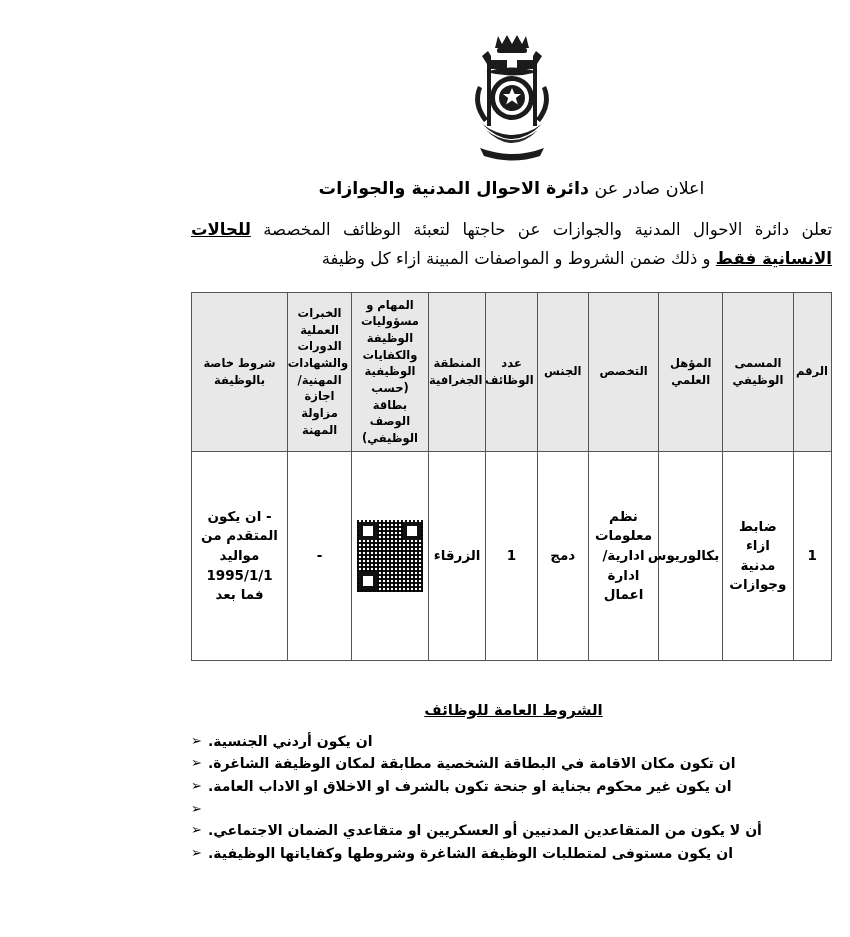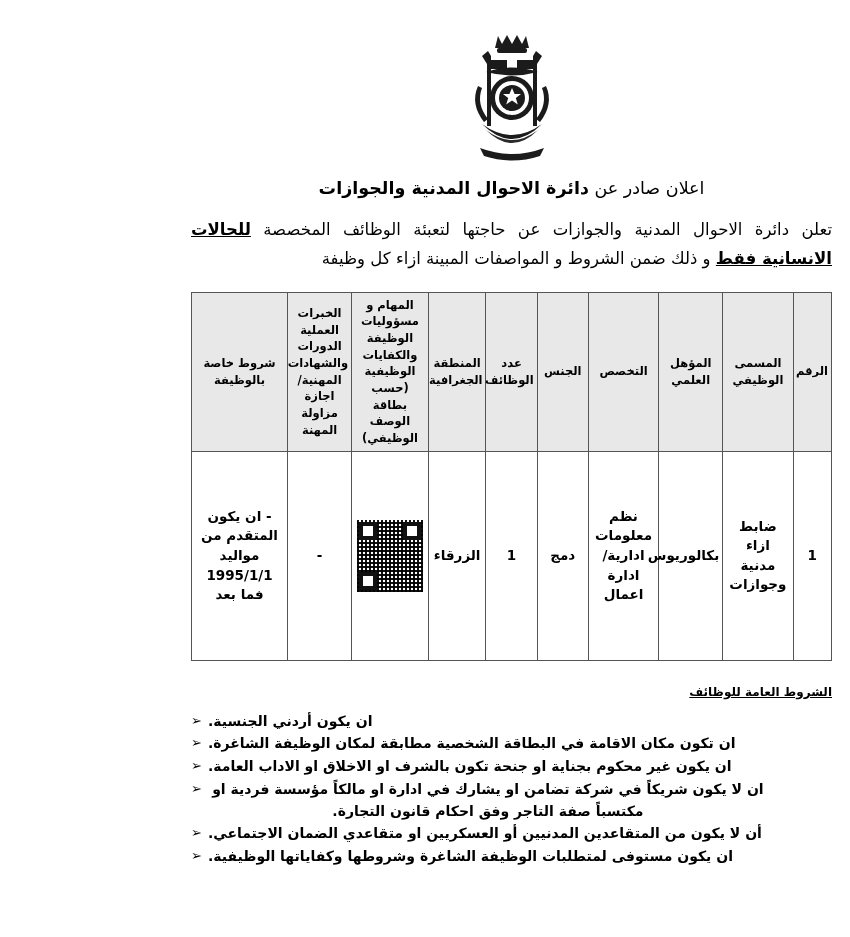--- a/index.html
+++ b/index.html
@@ -123,23 +123,23 @@
     background: #fff;
     border: 4px solid #111;
     box-sizing: border-box;
   }
   .qr-box::before { top: 2px; left: 2px; }
   .qr-box::after  { top: 2px; right: 2px; }
   .qr-box > i     { bottom: 2px; left: 2px; display:block; }
 
   
   .cond-title {
-    margin-top: 24px;
-    text-align: right;
-    font-size: 12px;
+    margin-top: 40px;
+    text-align: center;
+    font-size: 15px;
     font-weight: bold;
     text-decoration: underline;
     padding-left: 4px;
   }
   ul.cond-list {
     list-style: none;
     margin: 12px 0 0 0;
     padding: 0;
     direction: rtl;
   }
@@ -267,21 +267,20 @@
     </li>
     <li>
       <span class="txt">ان تكون مكان الاقامة في البطاقة الشخصية مطابقة لمكان الوظيفة الشاغرة.</span>
       <span class="bullet">➢</span>
     </li>
     <li>
       <span class="txt">ان يكون غير محكوم بجناية او جنحة تكون بالشرف او الاخلاق او الاداب العامة.</span>
       <span class="bullet">➢</span>
     </li>
     <li>
-      <span class="txt">ان لا يكون شريكاً في شركة تضامن او يشارك في ادارة او مالكاً مؤسسة فردية او مكتسباً صفة التاجر وفق احكام قانون التجارة.</span>
       <span class="bullet">➢</span>
     </li>
     <li>
       <span class="txt">أن لا يكون من المتقاعدين المدنيين أو العسكريين او متقاعدي الضمان الاجتماعي.</span>
       <span class="bullet">➢</span>
     </li>
     <li>
       <span class="txt">ان يكون مستوفى لمتطلبات الوظيفة الشاغرة وشروطها وكفاياتها الوظيفية.</span>
       <span class="bullet">➢</span>
     </li>

